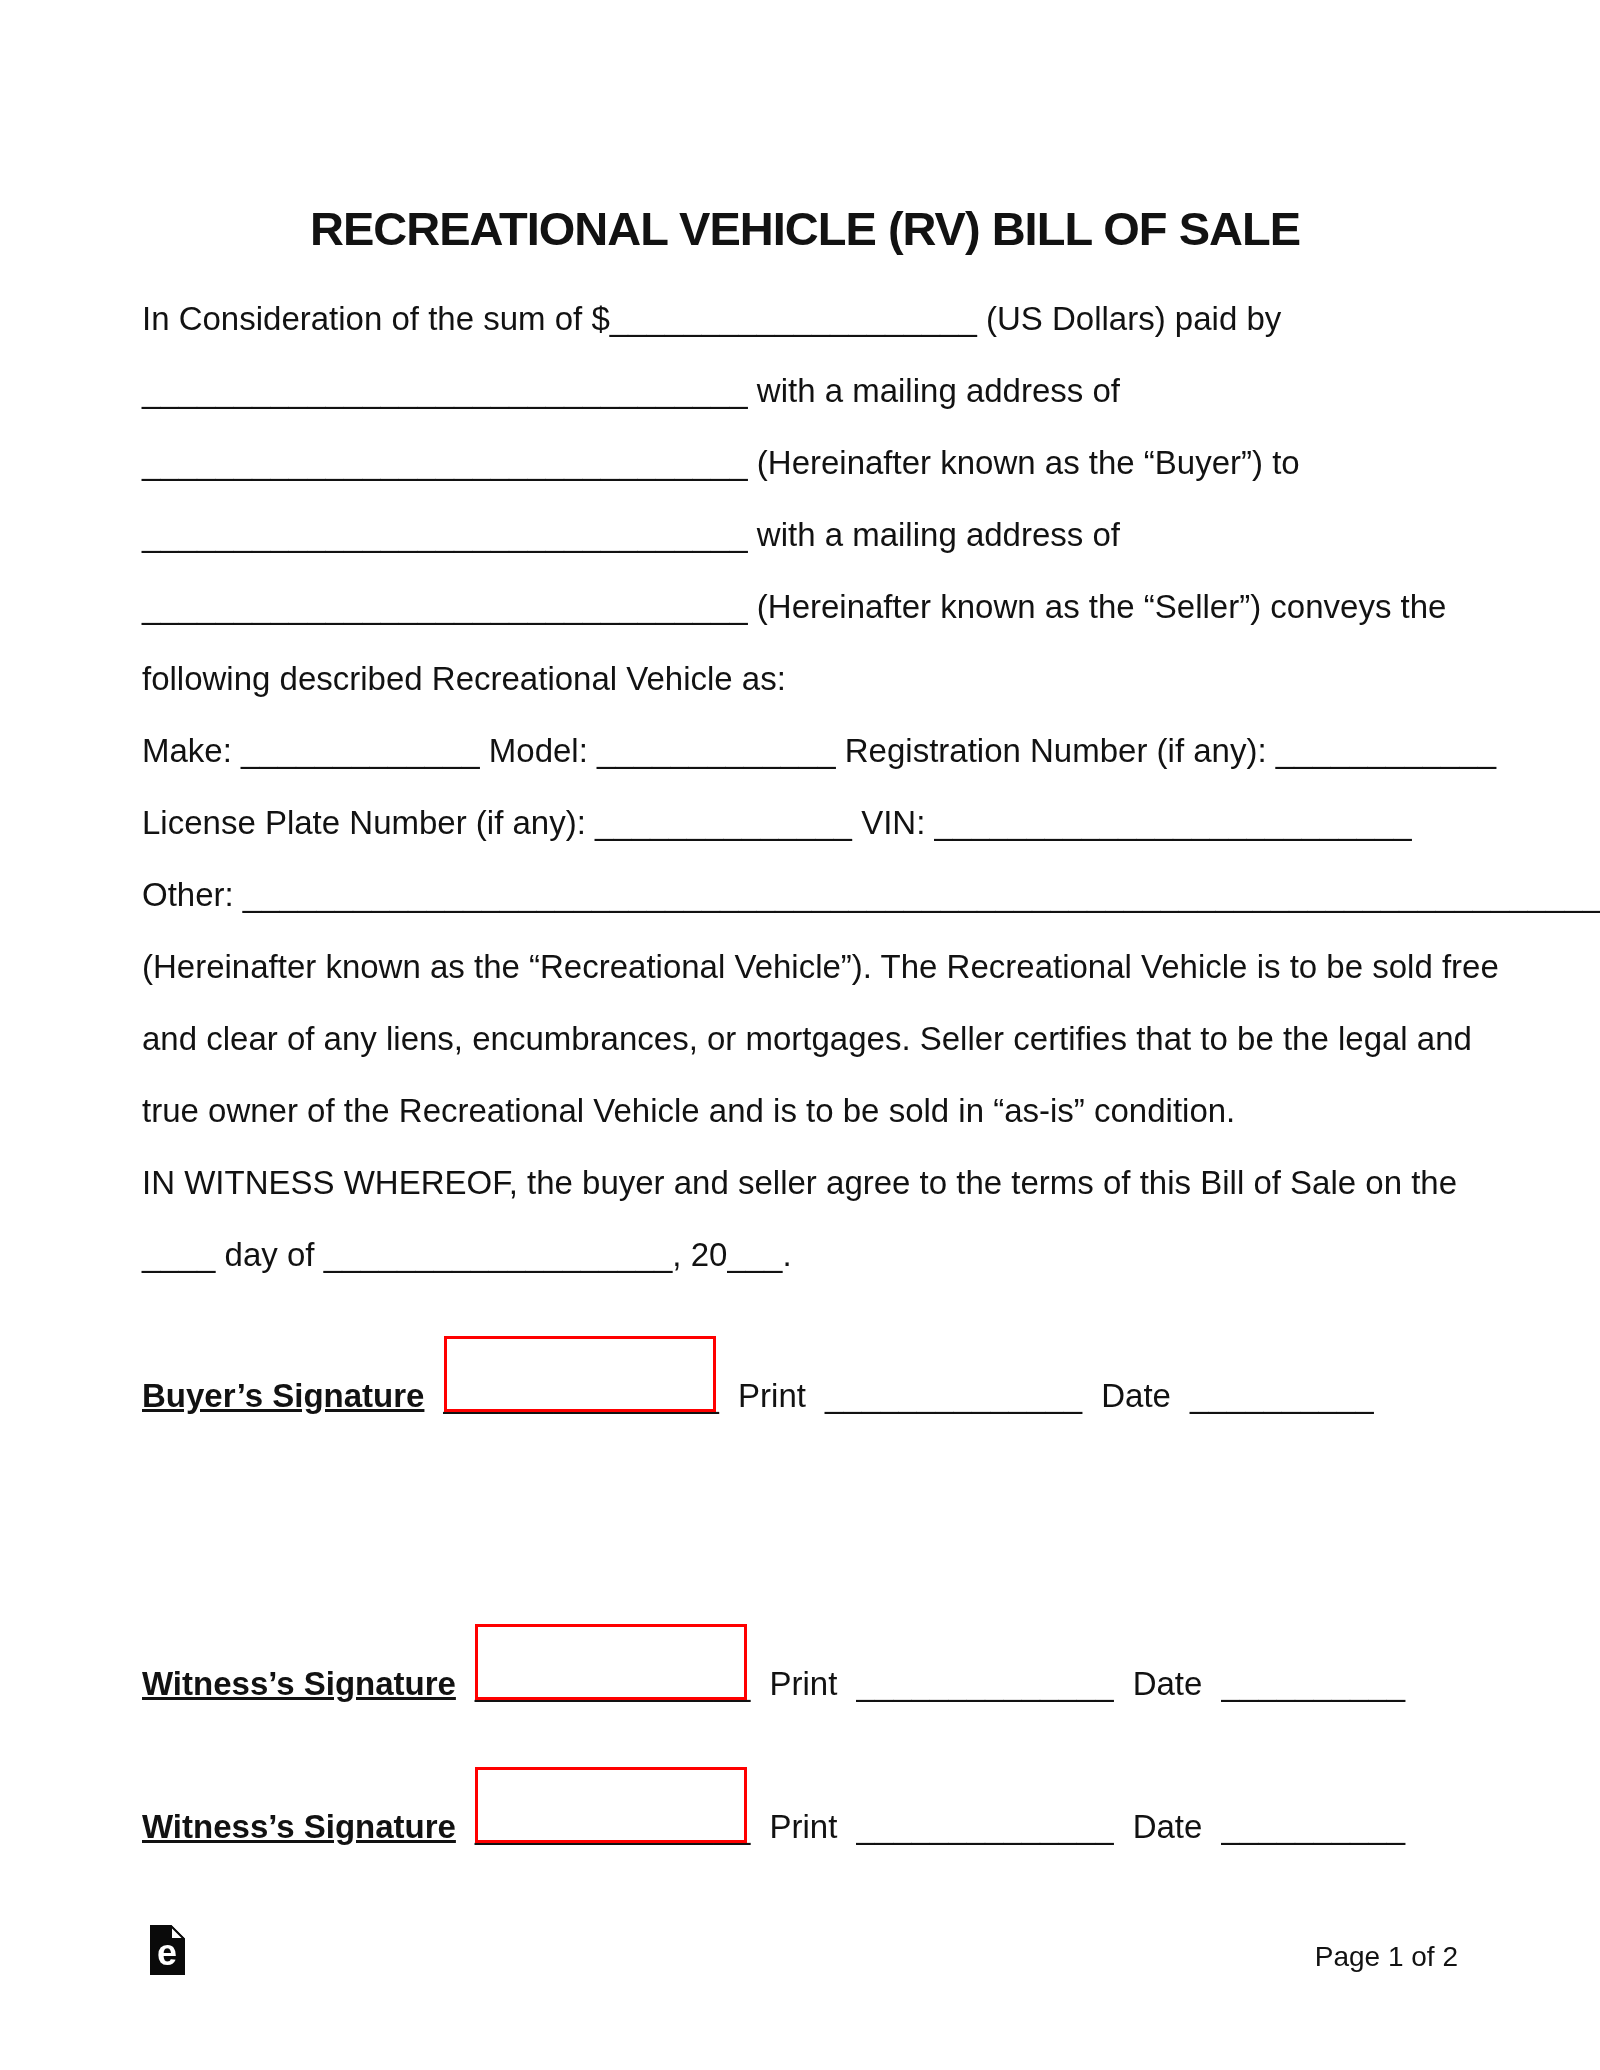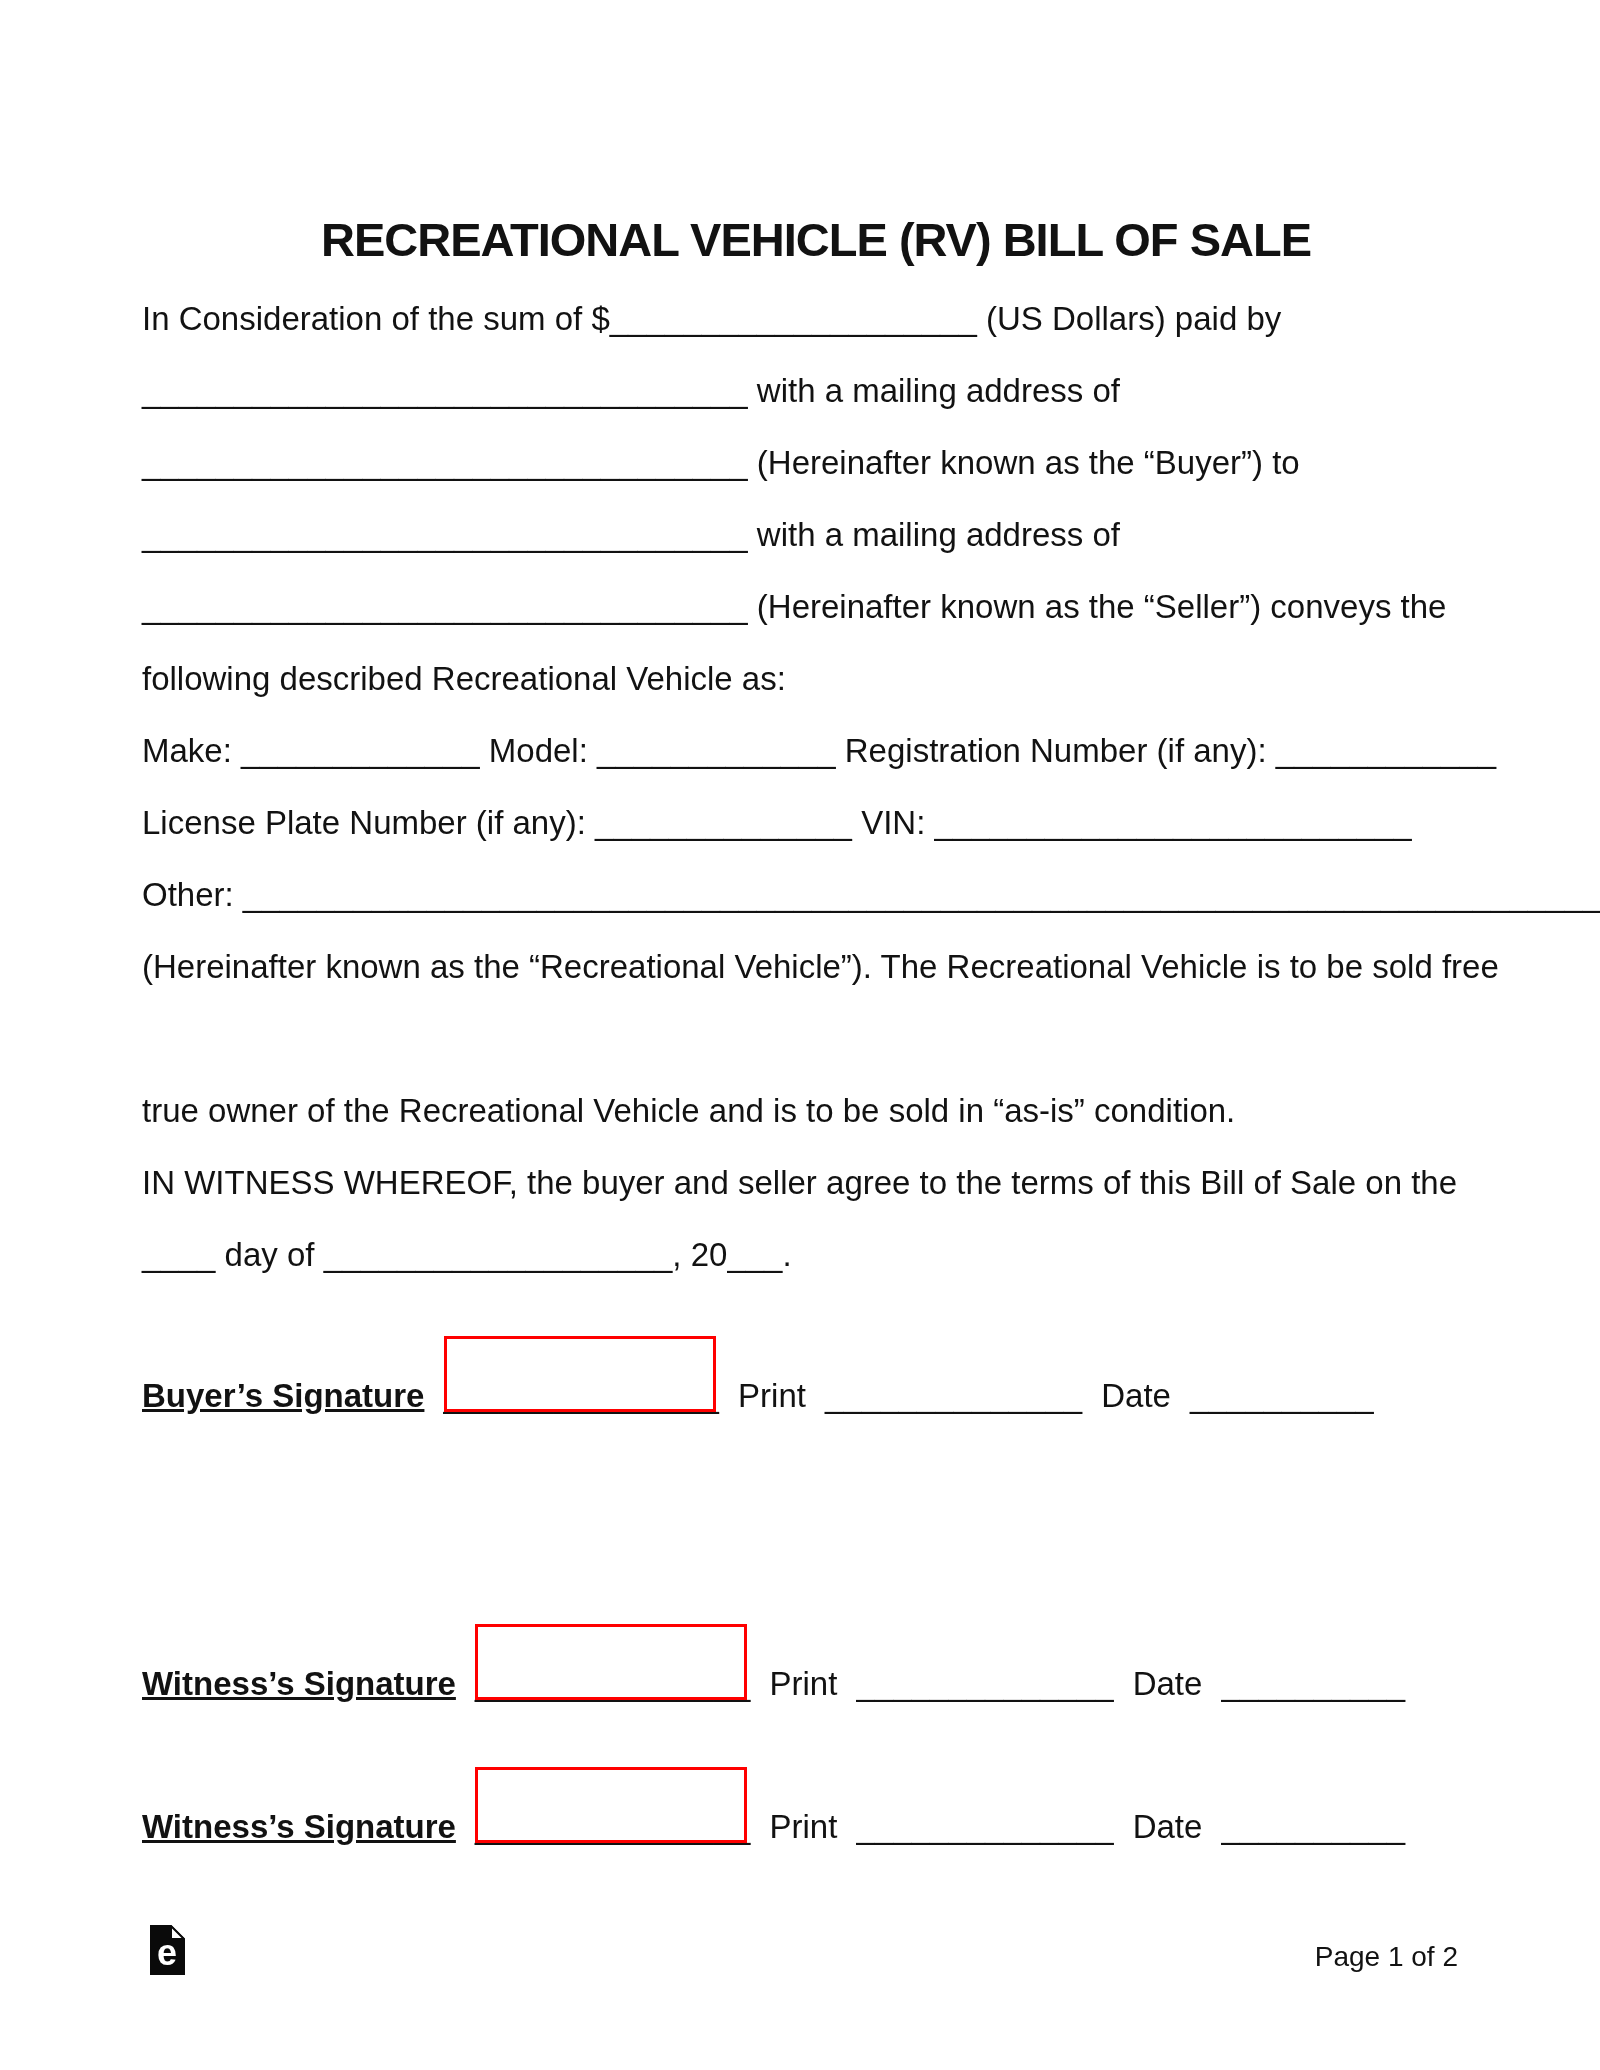--- a/index.html
+++ b/index.html
@@ -6,21 +6,21 @@
   .page{
     position:relative;
     width:1600px;height:2070px;
     background:#ffffff;
     font-family:"Liberation Sans",sans-serif;
     color:#121212;
     overflow:hidden;
   }
   .title{
     position:absolute;top:196px;left:142px;width:1316px;
-    margin:16px;text-align:center;
+    margin:5px;text-align:center;
     font-size:47px;font-weight:bold;letter-spacing:-1px;
     white-space:nowrap;
   }
   .line{
     position:absolute;left:142px;
     font-size:33px;line-height:40px;
     white-space:pre;
   }
   .sigrow{
     position:absolute;left:142px;
@@ -63,20 +63,21 @@
   <div class="line" id="l0">In Consideration of the sum of $____________________ (US Dollars) paid by</div>
   <div class="line" id="l1">_________________________________ with a mailing address of</div>
   <div class="line" id="l2">_________________________________ (Hereinafter known as the “Buyer”) to</div>
   <div class="line" id="l3">_________________________________ with a mailing address of</div>
   <div class="line" id="l4">_________________________________ (Hereinafter known as the “Seller”) conveys the</div>
   <div class="line" id="l5">following described Recreational Vehicle as:</div>
   <div class="line" id="l7">License Plate Number (if any): ______________ VIN: __________________________</div>
   <div class="line" id="l6">Make: _____________ Model: _____________ Registration Number (if any): ____________</div>
   <div class="line" id="l8">Other: __________________________________________________________________________</div>
   <div class="line" id="l9">(Hereinafter known as the “Recreational Vehicle”). The Recreational Vehicle is to be sold free</div>
+  <div class="line" id="l10">and clear of any liens, encumbrances, or mortgages. Seller certifies that to be the legal and</div>
   <div class="line" id="l11">true owner of the Recreational Vehicle and is to be sold in “as-is” condition.</div>
   <div class="line" id="l12">IN WITNESS WHEREOF, the buyer and seller agree to the terms of this Bill of Sale on the</div>
   <div class="line" id="l13">____ day of ___________________, 20___.</div>
 
   <div class="sigrow" id="sig0">
     <span class="sig-label">Buyer’s Signature</span>
     <span class="sig-line"><span class="u">_______________</span><span class="sig-box" style="border-color: rgb(255, 0, 0);"></span></span>
     <span>Print</span>
     <span class="u">______________</span>
     <span>Date</span>

